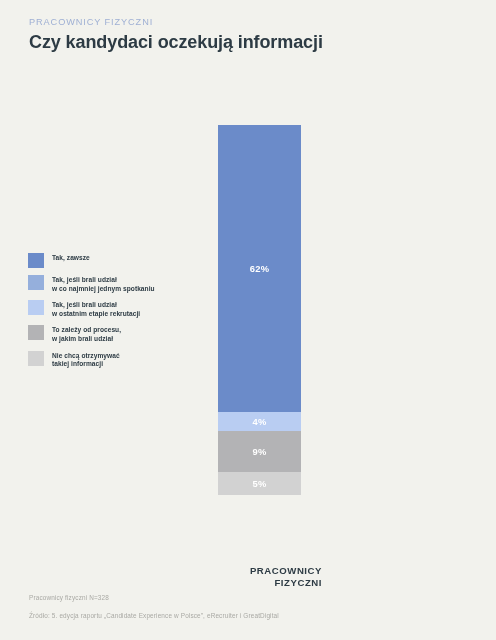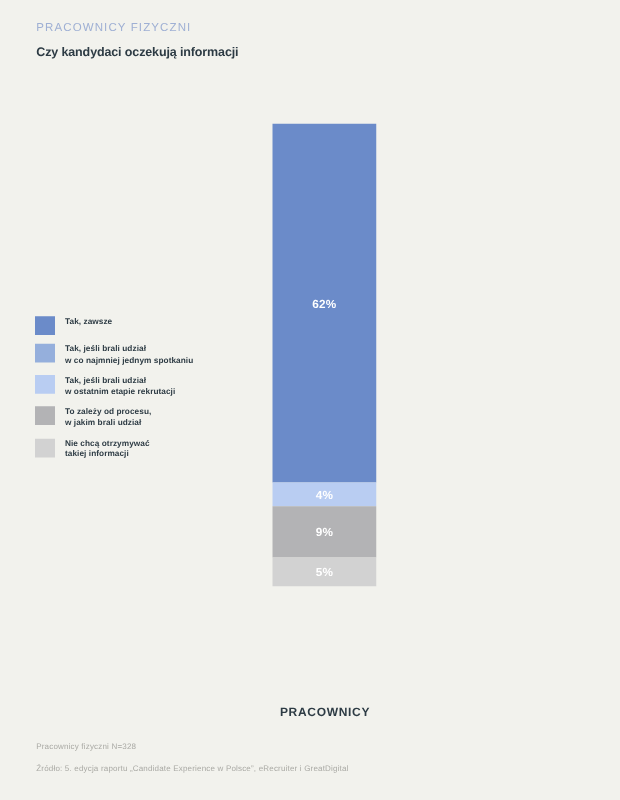--- a/index.html
+++ b/index.html
@@ -30,21 +30,21 @@
     letter-spacing: 0.9px;
     color: #9fb0d4;
     font-weight: 400;
     white-space: nowrap;
   }
   .title {
     position: absolute;
     left: 29px;
     top: 33px;
     width: 420px;
-    font-size: 10px;
+    font-size: 18px;
     line-height: 19.5px;
     font-weight: 700;
     color: #2d3b44;
     letter-spacing: -0.1px;
   }
   .title-line { display: block; white-space: nowrap; }
 
   
   .legend {
     position: absolute;
@@ -102,21 +102,21 @@
     left: 198px;
     top: 565px;
     width: 124px;
     text-align: center;
     font-size: 9.6px;
     line-height: 11.6px;
     font-weight: 700;
     color: #2d3b44;
     letter-spacing: 0.55px;
   }
-  .cat-label .ln { display: block; }
+  .cat-label .ln { display: block; text-align: right; }
 
   
   .footnote {
     position: absolute;
     left: 29px;
     top: 594px;
     font-size: 6.4px;
     color: #a9a9a4;
     letter-spacing: 0.15px;
     white-space: nowrap;
@@ -173,34 +173,35 @@
       <div class="legend-item">
         <span class="legend-swatch" style="background: rgb(210, 210, 210);"></span>
         <span class="legend-label">
           <span class="ln">Nie chcą otrzymywać</span>
           <span class="ln">takiej informacji</span>
         </span>
       </div>
     </div>
 
   <div class="chart" id="chart">
-      <div class="seg" style="background: rgb(107, 139, 201); height: 62%;">
+      <div class="seg" style="background: rgb(107, 139, 201); height: 62%; margin-top: 26px;">
         <span class="seg-label">62%</span>
       </div>
       <div class="seg" style="background: rgb(185, 205, 242); height: 4%;">
         <span class="seg-label">4%</span>
       </div>
       <div class="seg" style="background: rgb(179, 179, 181); height: 9%;">
         <span class="seg-label">9%</span>
       </div>
       <div class="seg" style="background: rgb(210, 210, 210); height: 5%;">
         <span class="seg-label">5%</span>
       </div>
     </div>
 
   <div class="cat-label">
     <span class="ln">PRACOWNICY</span>
+    <span class="ln">FIZYCZNI</span>
   </div>
 
   <div class="footnote">Pracownicy fizyczni N=328</div>
   <div class="source">Źródło: 5. edycja raportu „Candidate Experience w Polsce”, eRecruiter i GreatDigital</div>
 
 </div>
 
 </body></html>

